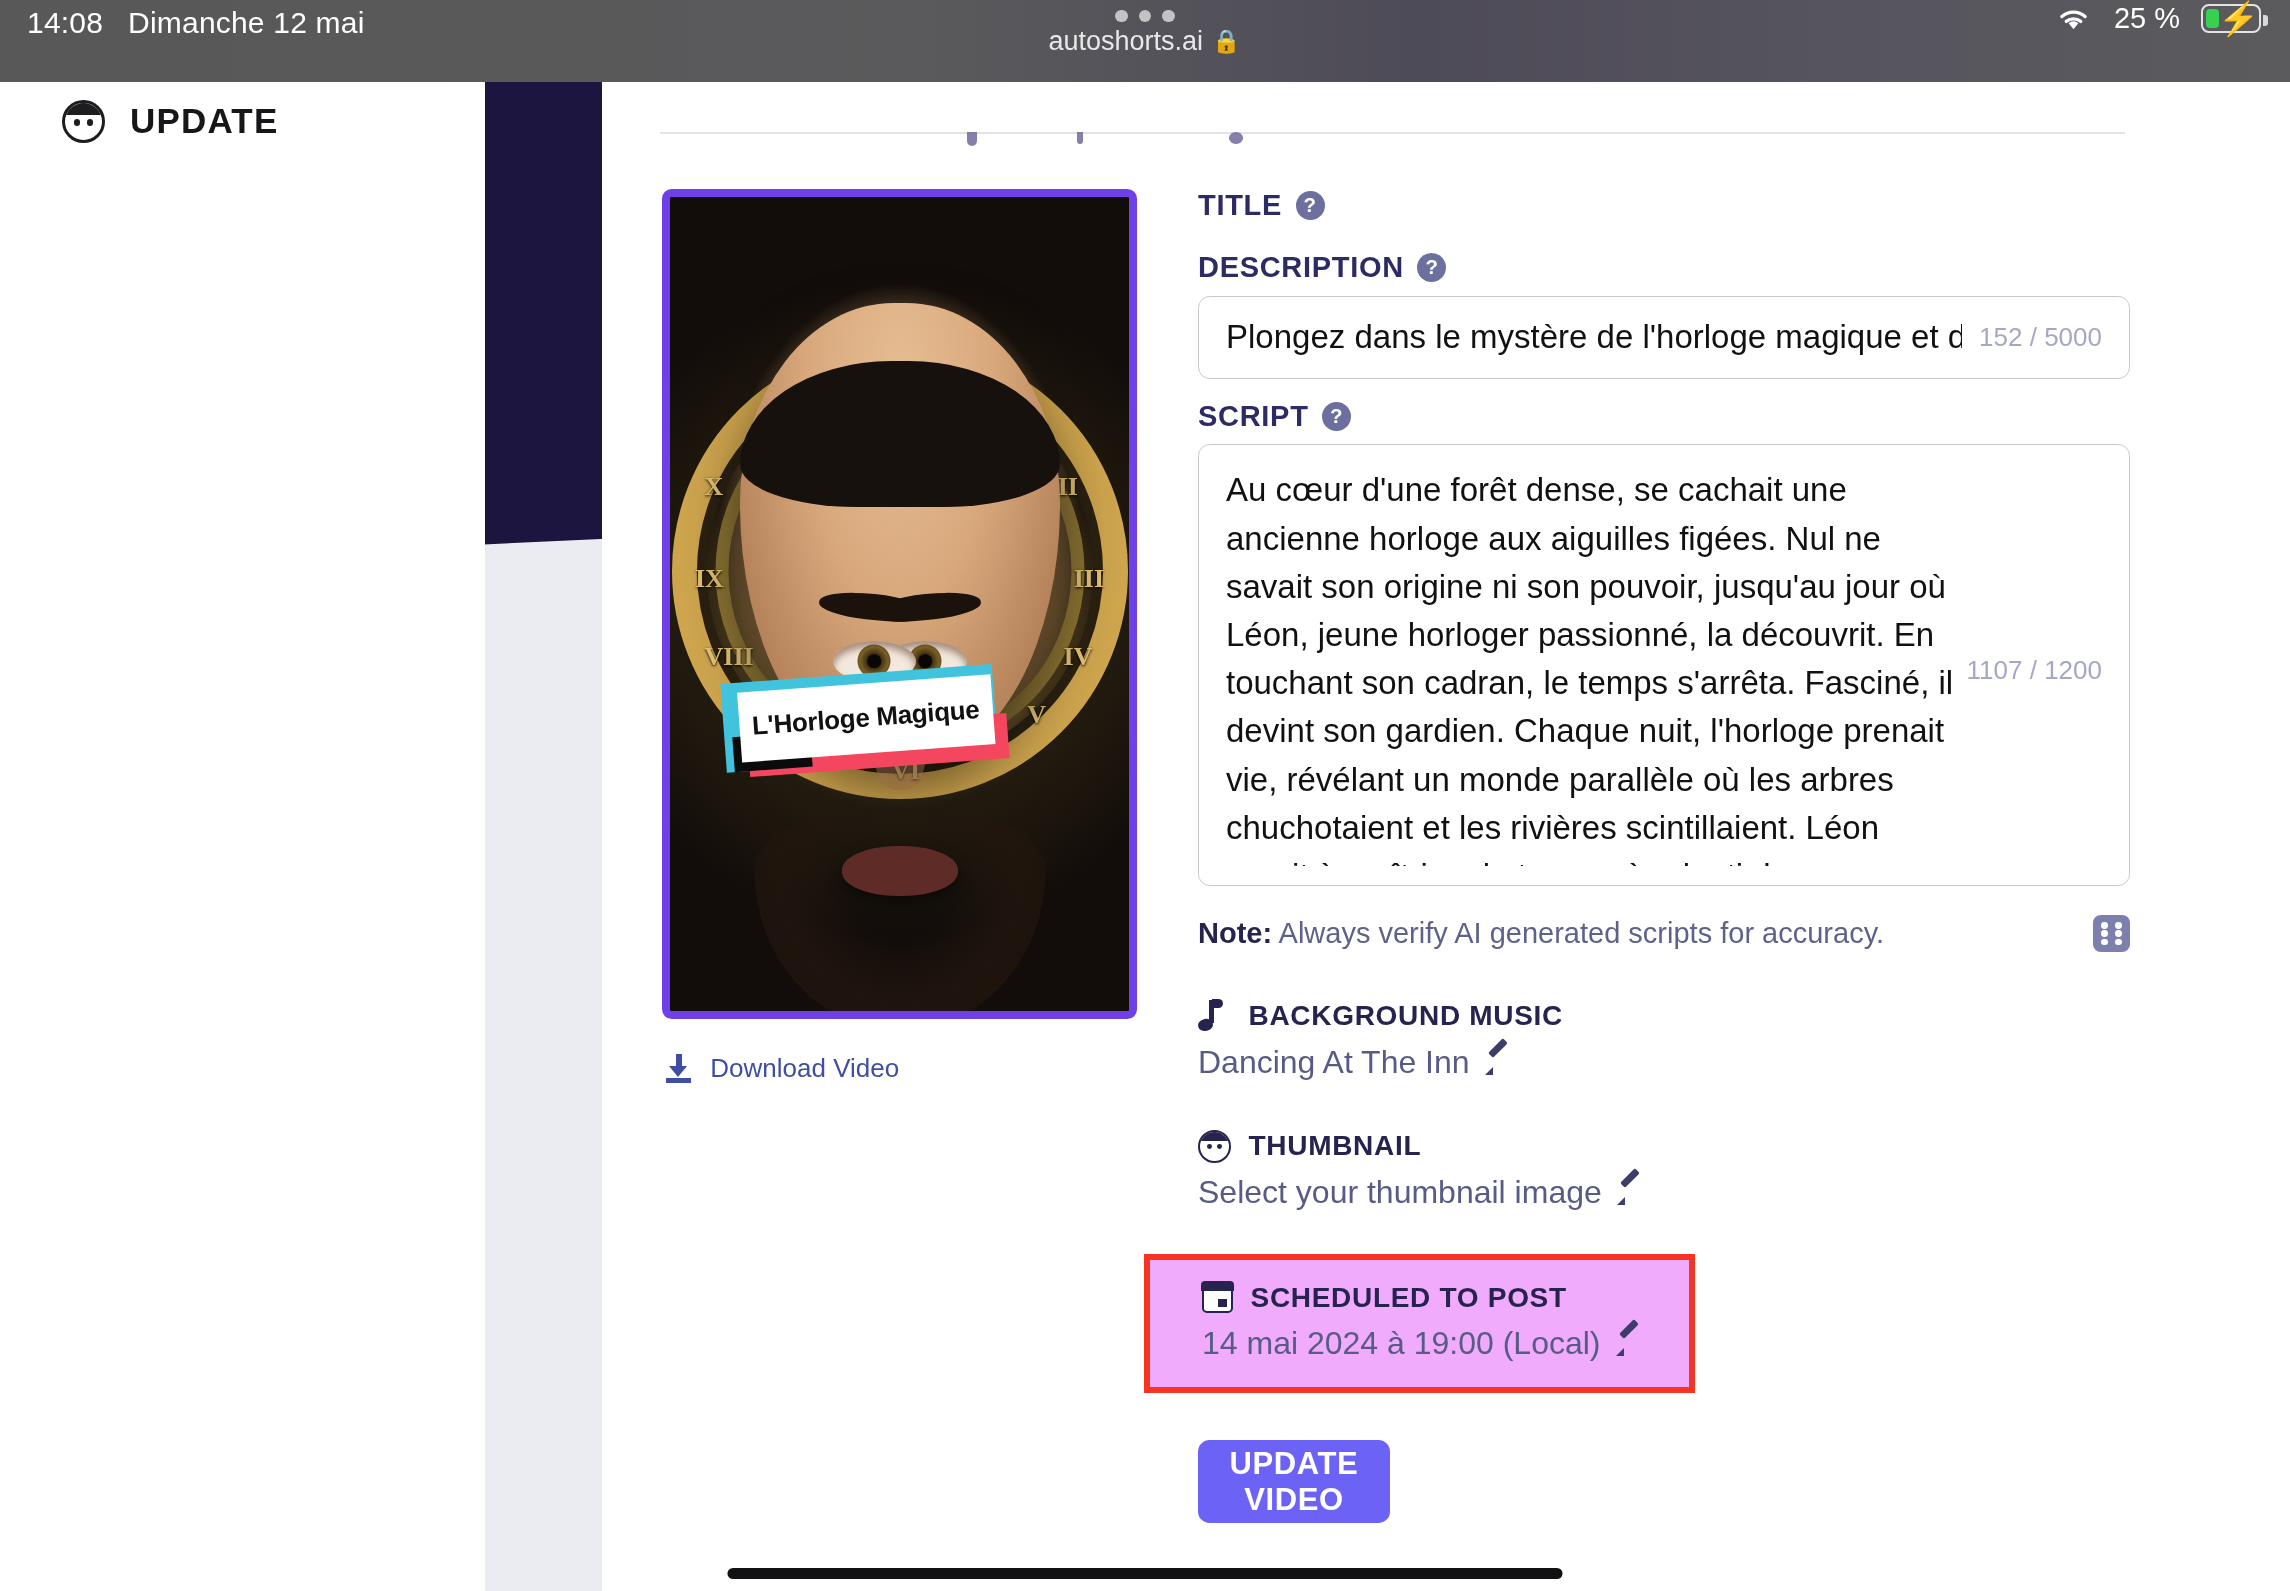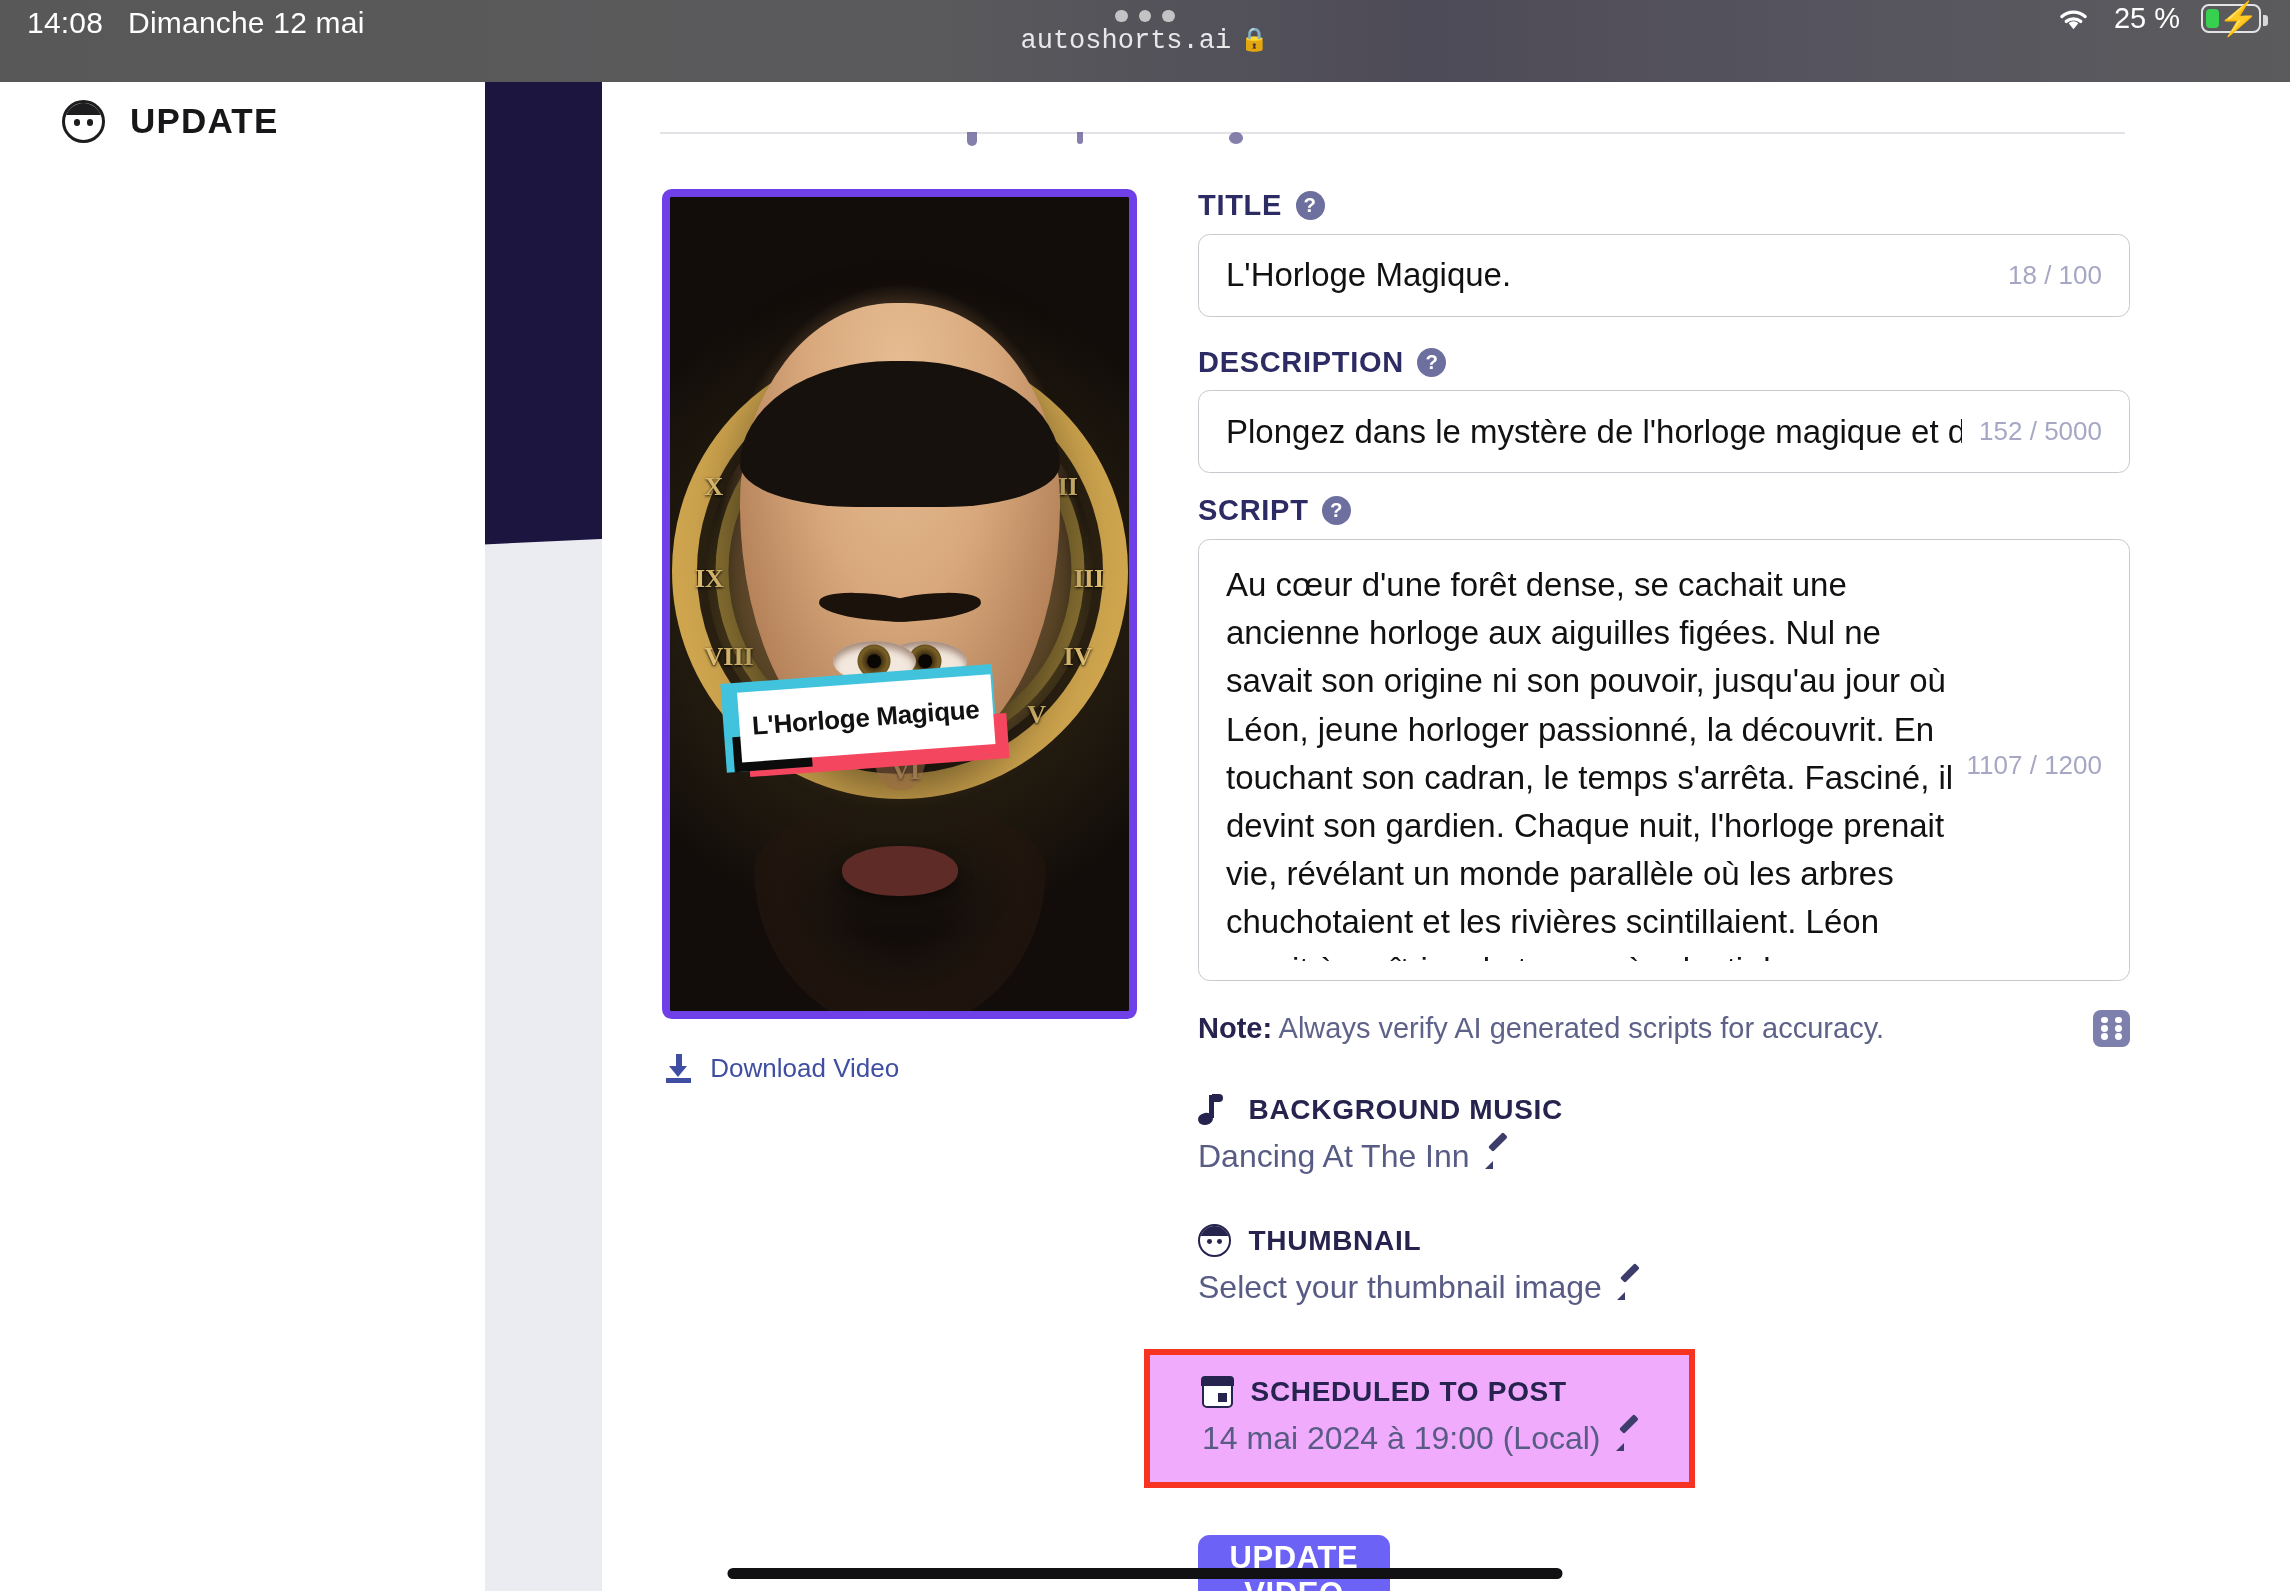--- a/index.html
+++ b/index.html
@@ -22,21 +22,21 @@
     color:#ffffff; font-size:30px; letter-spacing:0.2px;
   }
   #sb-center{
     position:absolute; left:0; top:3.9px; width:2290px;
     display:flex; flex-direction:column; align-items:center; gap:3.9px;
   }
   .dots{ display:flex; gap:10.7px; margin-top:5.8px; }
   .dots i{ width:12.6px; height:12.6px; border-radius:50%; background:#c3c3c5; display:block; }
   #sb-url{
     display:flex; align-items:center; gap:9.7px;
-    color:#e8e8ea; font-size:27px;font-family:Liberation Mono, monospace;
+    color:#e8e8ea; font-size:27px;
   }
   .lockglyph{ font-size:23px; color:#c9c9cb; line-height:1;}
   #sb-right{
     position:absolute; right:29px; top:2px;
     display:flex; align-items:center; gap:21px;
     color:#ffffff; font-size:29px;
   }
   .batt{
     position:relative; width:60px; height:29px; border:2.9px solid #e3e3e5;
     border-radius:7.8px; display:block;
@@ -376,24 +376,20 @@
       </div>
     </div>
 
     <div id="form-col">
 
       <div id="f-title">
         <div class="fieldlabel">
           <span>TITLE</span>
           <span class="qmark">?</span>
         </div>
-        <div class="inputbox" id="title-box">
-          <span class="val">L'Horloge Magique.</span>
-          <span class="counter">18 / 100</span>
-        </div>
       </div>
 
       <div id="f-desc">
         <div class="fieldlabel">
           <span>DESCRIPTION</span>
           <span class="qmark">?</span>
         </div>
         <div class="inputbox" id="desc-box">
           <span class="val">Plongez dans le mystère de l'horloge magique et dé</span>
           <span class="counter">152 / 5000</span>

